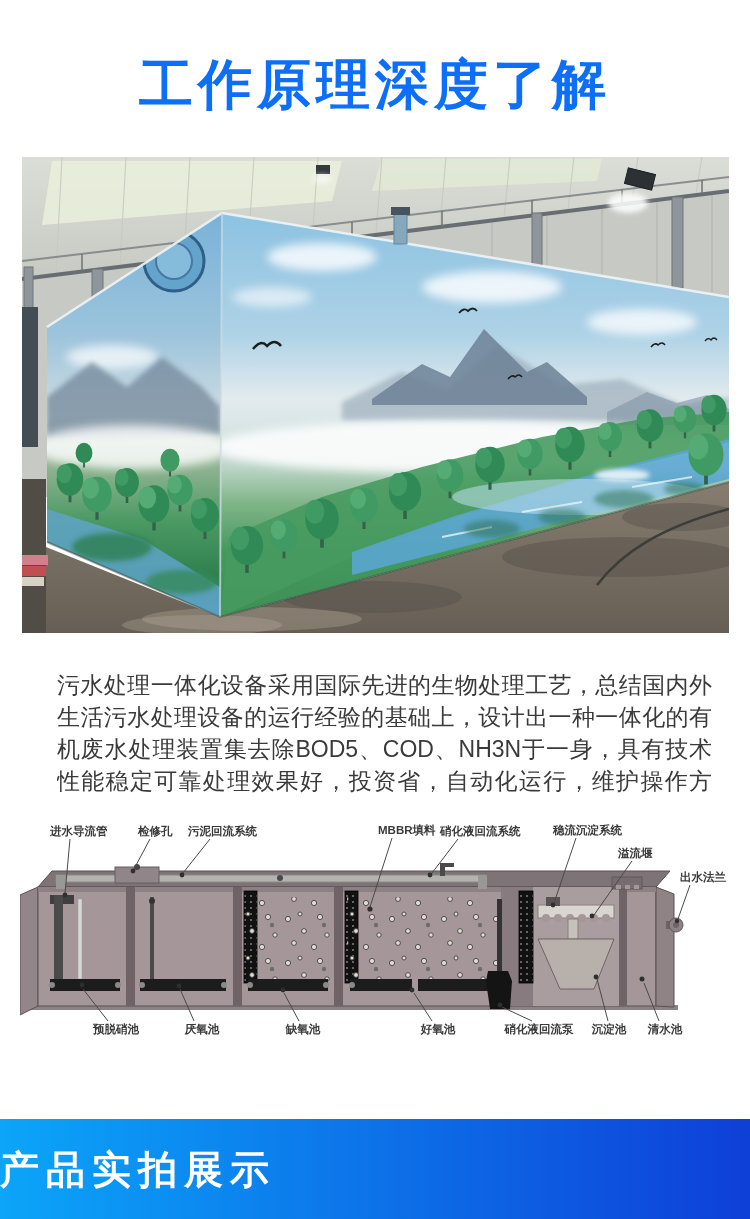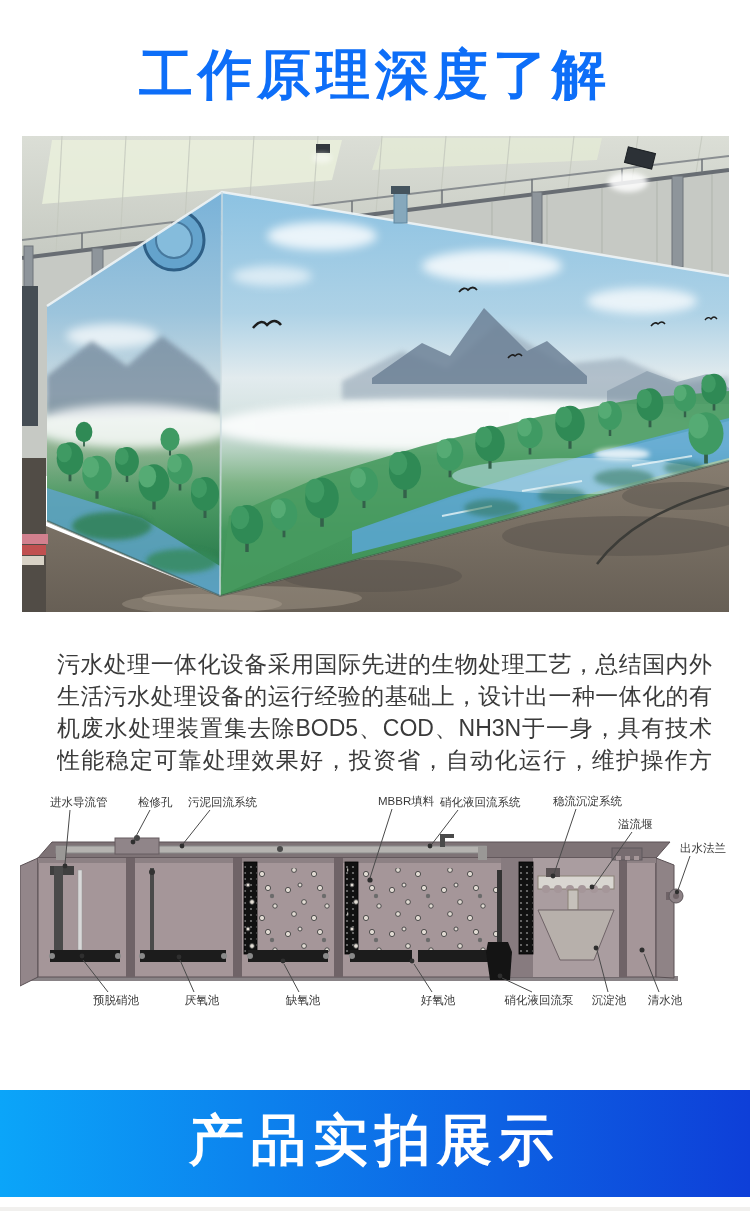--- a/index.html
+++ b/index.html
@@ -1,32 +1,32 @@
 <!DOCTYPE html>
 <html><head>
 <meta charset="utf-8">
 <style>
   html,body{margin:0;padding:0;background:#fff;}
   .page{width:750px;height:1219px;background:#fff;overflow:hidden;position:relative;
         font-family:"Liberation Sans","DejaVu Sans",sans-serif;}
-  .header{height:136px;display:flex;justify-content:center;align-items:center;
+  .header{height:157px;display:flex;justify-content:center;align-items:center;
           padding-top:14px;box-sizing:border-box;}
   .page-title{margin:0;font-size:54px;font-weight:bold;color:#0d6ef8;letter-spacing:5px;}
   .photo{margin:0 auto;width:707px;height:476px;}
   .photo svg{display:block;}
   .intro{margin:36px 38px 0 57px;font-size:23px;line-height:32px;color:#3a3a3a;
          text-align:justify;height:128px;overflow:hidden;}
-  .diagram{margin-top:16px;margin-left:20px;width:710px;height:232px;}
+  .diagram{margin-top:24px;margin-left:20px;width:710px;height:232px;font-weight:bold;}
   .diagram svg{display:block;}
   .diagram text{font-size:11.5px;fill:#3a3a3a;font-family:"Liberation Sans","DejaVu Sans",sans-serif;}
   .leader{stroke:#4a4a4a;stroke-width:1;fill:none;}
   .tdot{fill:#2f2f2f;}
   .banner{margin-top:66px;height:107px;background:linear-gradient(90deg,#0ba5f9 0%,#0e3fd8 100%);
           position:relative;}
-  .banner-title{text-align:center;line-height:101px;font-size:55px;font-weight:bold;
+  .banner-title{text-align:left;line-height:101px;font-size:39px;font-weight:bold;
                 color:#ffffff;letter-spacing:7px;}
   .watermark{position:absolute;right:8px;bottom:4px;font-size:33px;
              color:rgba(255,255,255,0.5);letter-spacing:1px;white-space:nowrap;}
   .bottom-strip{height:14px;background:linear-gradient(#ffffff 0 10px,#f1f0ee 10px 14px);}
 </style>
 </head>
 <body>
 
 <div class="page">
 

